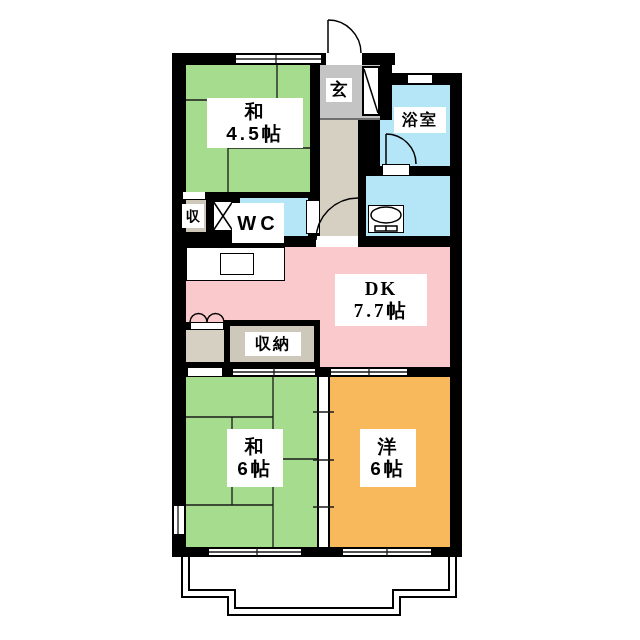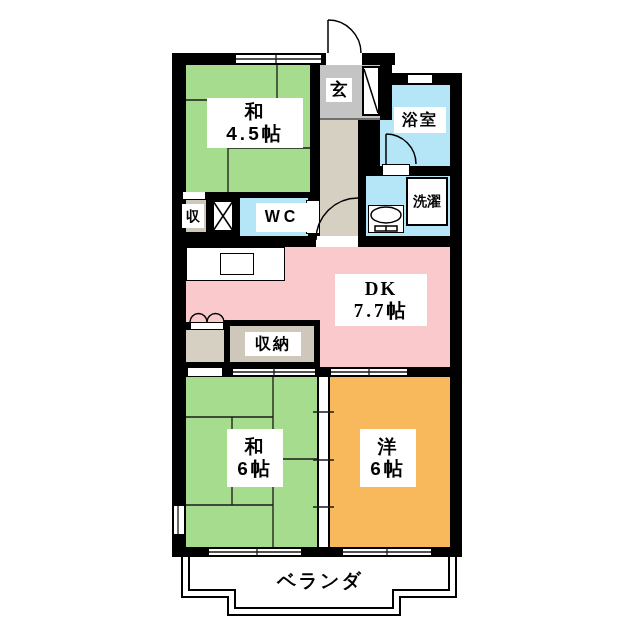--- a/index.html
+++ b/index.html
@@ -69,23 +69,20 @@
   <div class="gap" style="left:183px;top:192px;width:22px;height:7px;"></div>
   <div class="win" style="left:306px;top:200px;width:14px;height:34px;"></div>
   <div class="win" style="left:190px;top:322px;width:34px;height:8px;"></div>
   <div class="gap" style="left:188px;top:368px;width:34px;height:8px;"></div>
   <div class="win" style="left:232px;top:368px;width:84px;height:8px;"></div>
   <div class="win" style="left:330px;top:368px;width:78px;height:8px;"></div>
 
   <div class="fix" style="left:186px;top:247px;width:99px;height:34px;border-width:1px;"></div>
   <div class="fix" style="left:220px;top:253px;width:34px;height:22px;border-width:1px;"></div>
   <div class="fix" style="left:362px;top:66px;width:18px;height:50px;"></div>
-  <div class="fix" style="left:406px;top:177px;width:42px;height:49px;display:flex;align-items:center;justify-content:center;">
-    <span style="font-size:14px;font-weight:bold;">洗濯</span>
-  </div>
   <div class="fix" style="left:368px;top:205px;width:36px;height:28px;border-width:1px;"></div>
 
   <svg class="overlay" viewBox="0 0 640 640">
     <g stroke="#000" fill="none" stroke-width="1.5">
 
       <path d="M328,20 A33 33 0 0 1 361,53"></path>
       <line x1="328" y1="20" x2="328" y2="53"></line>
 
       <line x1="386" y1="134" x2="386" y2="164"></line>
       <path d="M386,134 A30 30 0 0 1 416,164"></path>
@@ -123,38 +120,35 @@
   <div class="lbl" style="left:207px;top:98px;width:96px;height:50px;font-size:19px;">
     <span class="l1">和</span>
     <span class="l2">4.5帖</span>
   </div>
   <div class="lbl" style="left:326px;top:78px;width:26px;height:24px;font-size:17px;letter-spacing:0;">
     <span>玄</span>
   </div>
   <div class="lbl" style="left:394px;top:107px;width:52px;height:26px;font-size:16px;">
     <span>浴室</span>
   </div>
-  <div class="lbl" style="left:256px;top:203px;width:52px;height:29px;font-size:16px;letter-spacing:4px;">
+  <div class="lbl" style="left:232px;top:203px;width:52px;height:40px;font-size:20px;letter-spacing:4px;">
     <span>WC</span>
   </div>
   <div class="lbl" style="left:182px;top:204px;width:22px;height:24px;font-size:14px;letter-spacing:0;">
     <span>収</span>
   </div>
   <div class="lbl" style="left:335px;top:274px;width:92px;height:52px;font-size:19px;font-family:Liberation Serif, serif;">
     <span class="l1">DK</span>
     <span class="l2">7.7帖</span>
   </div>
   <div class="lbl" style="left:245px;top:332px;width:56px;height:24px;font-size:16px;">
     <span>収納</span>
   </div>
   <div class="lbl" style="left:227px;top:429px;width:56px;height:58px;font-size:19px;">
     <span class="l1">和</span>
     <span class="l2">6帖</span>
   </div>
   <div class="lbl" style="left:360px;top:429px;width:56px;height:58px;font-size:19px;">
     <span class="l1">洋</span>
     <span class="l2">6帖</span>
   </div>
-  <div class="lbl" style="left:260px;top:568px;width:120px;height:26px;font-size:19px;background:transparent;">
-    <span>ベランダ</span>
-  </div>
 
 </div>
 
 </body></html>

